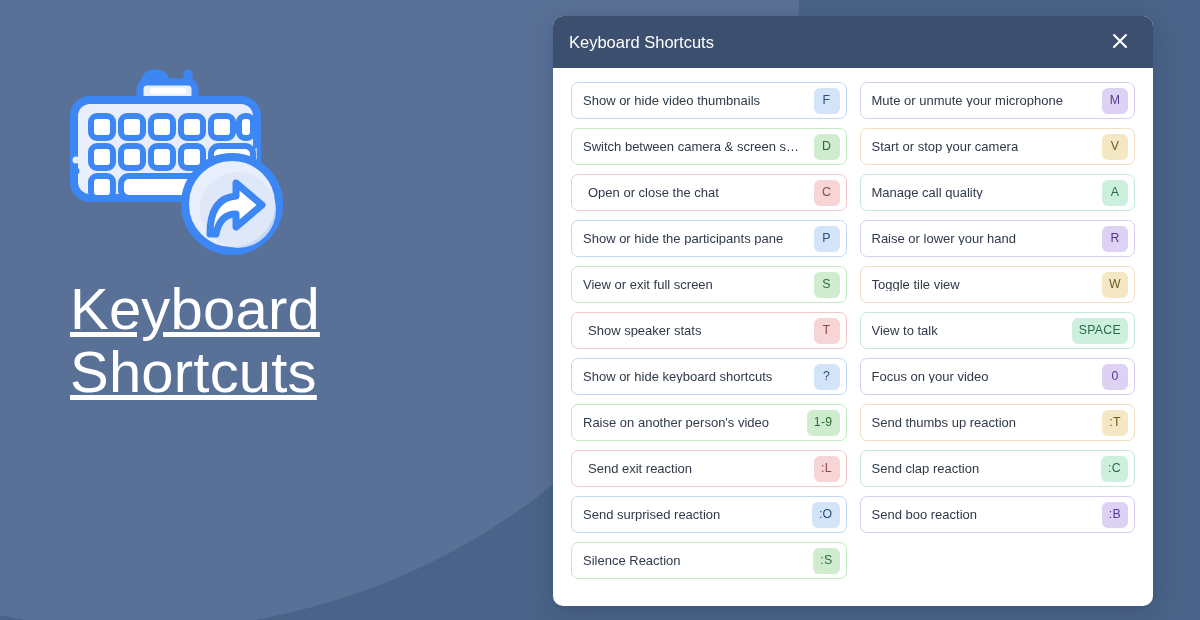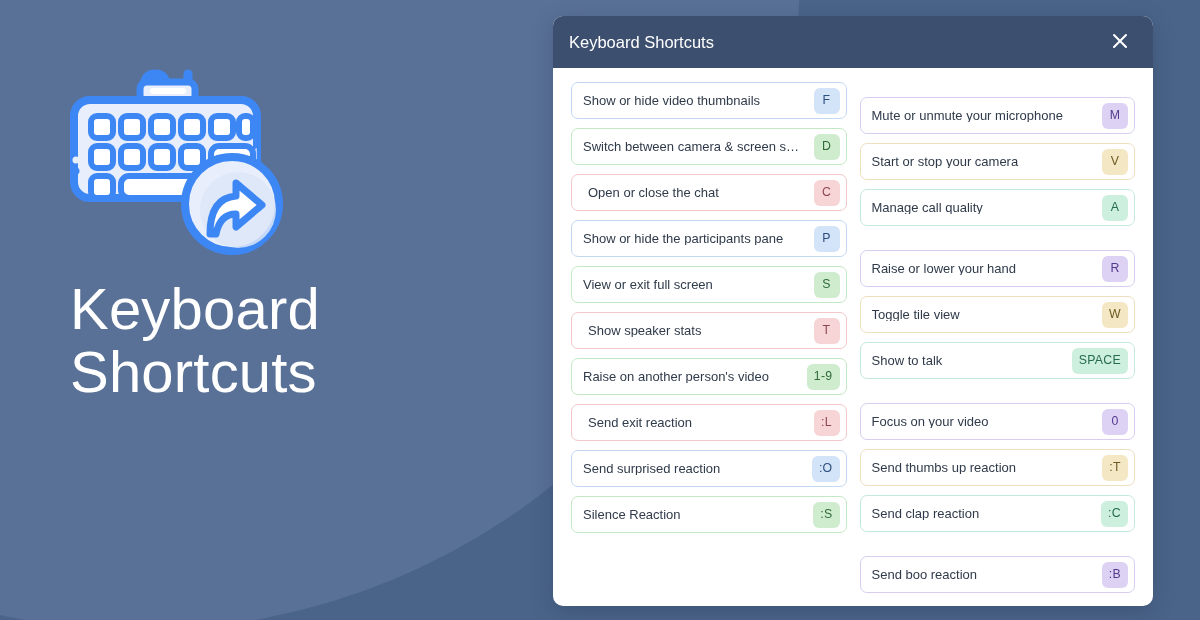--- a/index.html
+++ b/index.html
@@ -52,20 +52,21 @@
     position: absolute;
     left: 70px;
     top: 278px;
     width: 420px;
     color: #ffffff;
     font-size: 58px;
     line-height: 1.08;
     font-weight: 400;
     letter-spacing: 0.2px;
     white-space: pre-line;
+    text-decoration: underline;
   }
 
   
   #panel {
     position: absolute;
     left: 553px;
     top: 16px;
     width: 600px;
     height: 590px;
     border-radius: 10px;
@@ -159,21 +160,21 @@
   
   .accent-blue   { border-color: #c2d8f2; }
   .accent-blue   .key-badge { background: #d3e3f8; color: #2c4f7c; }
 
   .accent-green  { border-color: #c3e8c4; }
   .accent-green  .key-badge { background: #cfeccf; color: #2f6b36; }
 
   .accent-red    { border-color: #f2c8c8; padding-left: 16px; }
   .accent-red    .key-badge { background: #f7d4d6; color: #8e4750; }
 
-  .accent-purple { border-color: #d8cdf0; margin-top: 15px; }
+  .accent-purple { border-color: #d8cdf0; }
   .accent-purple .key-badge { background: #ddd2f4; color: #513a8c; }
 
   .accent-amber  { border-color: #eedfbe; }
   .accent-amber  .key-badge { background: #f4e7c4; color: #6e5a23; }
 
   .accent-mint   { border-color: #c3e9dc; }
   .accent-mint   .key-badge { background: #cdefdd; color: #256b4c; }
 </style>
 </head>
 <body>
@@ -263,20 +264,24 @@
             <span class="key-badge">P</span>
           </div>
           <div class="shortcut-row accent-green">
             <span class="shortcut-label">View or exit full screen</span>
             <span class="key-badge">S</span>
           </div>
           <div class="shortcut-row accent-red">
             <span class="shortcut-label">Show speaker stats</span>
             <span class="key-badge">T</span>
           </div>
+          <div class="shortcut-row accent-blue">
+            <span class="shortcut-label">Show or hide keyboard shortcuts</span>
+            <span class="key-badge">?</span>
+          </div>
           <div class="shortcut-row accent-green">
             <span class="shortcut-label">Raise on another person's video</span>
             <span class="key-badge">1-9</span>
           </div>
           <div class="shortcut-row accent-red">
             <span class="shortcut-label">Send exit reaction</span>
             <span class="key-badge">:L</span>
           </div>
           <div class="shortcut-row accent-blue">
             <span class="shortcut-label">Send surprised reaction</span>
@@ -302,21 +307,21 @@
           </div>
           <div class="shortcut-row accent-purple">
             <span class="shortcut-label">Raise or lower your hand</span>
             <span class="key-badge">R</span>
           </div>
           <div class="shortcut-row accent-amber">
             <span class="shortcut-label">Toggle tile view</span>
             <span class="key-badge">W</span>
           </div>
           <div class="shortcut-row accent-mint">
-            <span class="shortcut-label">Show to talk</span>
+            <span class="shortcut-label">View to talk</span>
             <span class="key-badge">SPACE</span>
           </div>
           <div class="shortcut-row accent-purple">
             <span class="shortcut-label">Focus on your video</span>
             <span class="key-badge">0</span>
           </div>
           <div class="shortcut-row accent-amber">
             <span class="shortcut-label">Send thumbs up reaction</span>
             <span class="key-badge">:T</span>
           </div>

